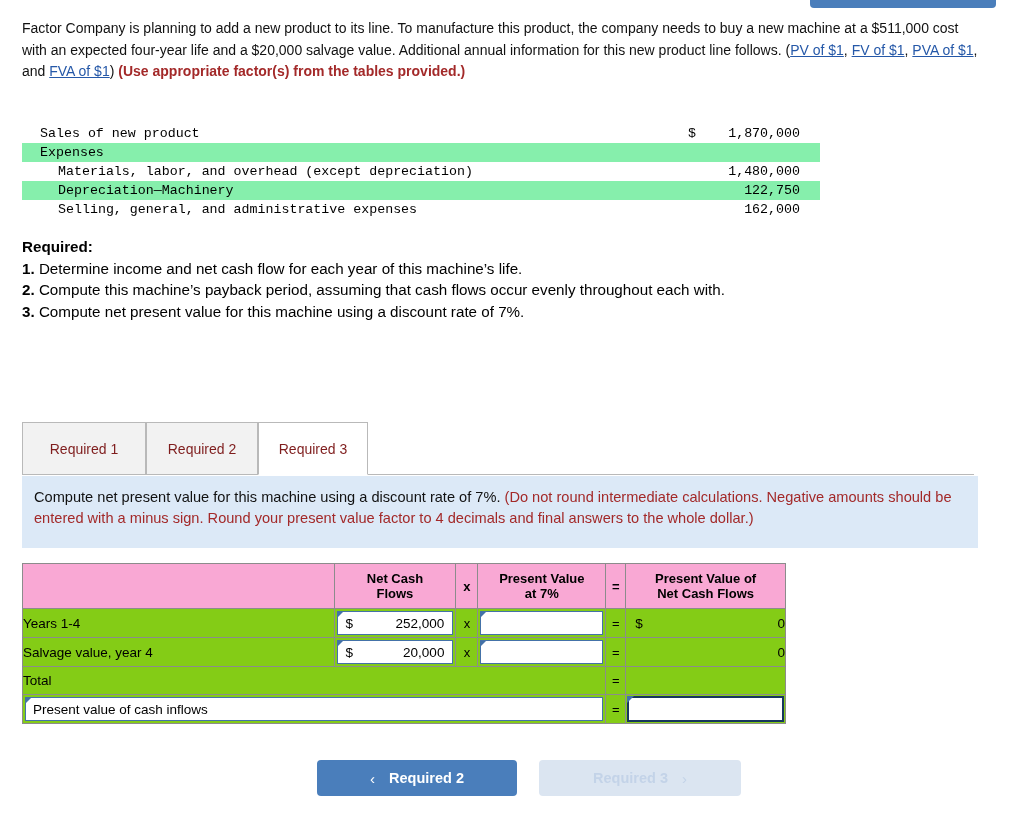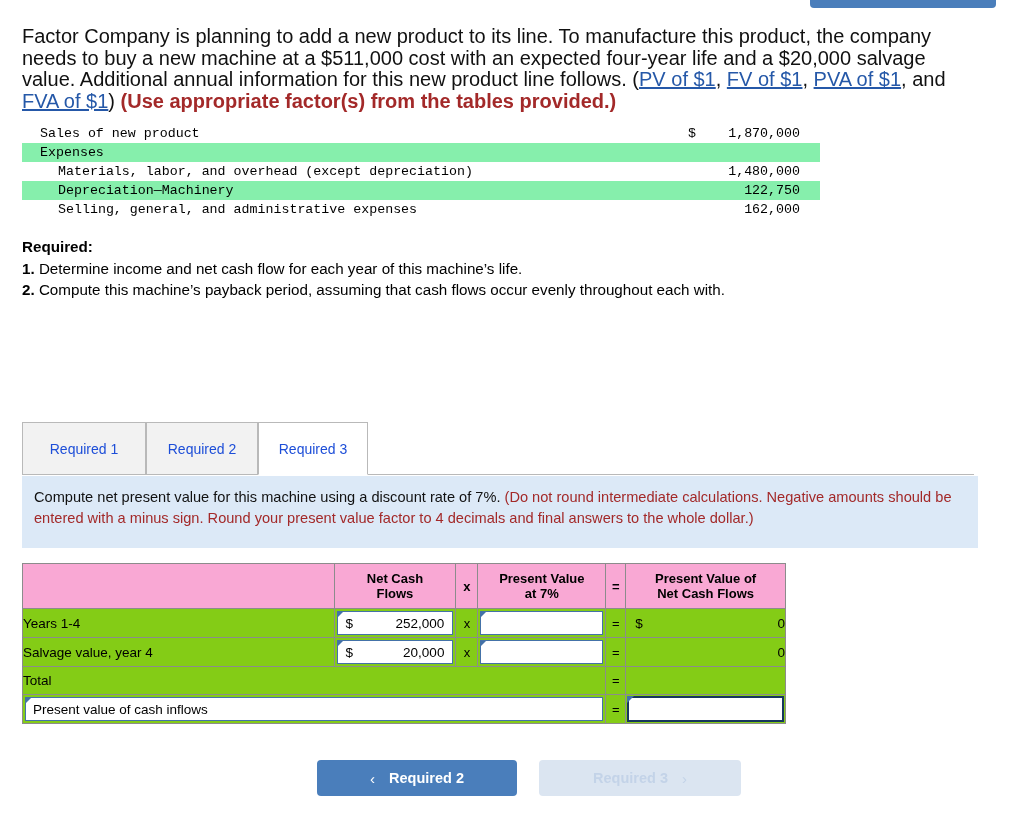--- a/index.html
+++ b/index.html
@@ -16,21 +16,21 @@
   
   .top-btn {
     position: absolute; left: 810px; top: -14px;
     width: 186px; height: 22px;
     background: #4a7ebb; border-radius: 4px;
   }
 
   
   .intro {
     position: absolute; left: 22px; top: 18px; width: 958px;
-    font-size: 20px; line-height: 21.5px; color: #111; margin-top: 8px;
+    font-size: 14px; line-height: 21.5px; color: #111;
   }
   .intro a {
     color: #2558a8; text-decoration: underline;
   }
   .redbold { color: #a32929; font-weight: bold; }
 
   
   .fin {
     position: absolute; left: 22px; top: 124px; width: 798px;
     font-family: "Liberation Mono", monospace;
@@ -64,21 +64,21 @@
 
   
   .tabs {
     position: absolute; left: 22px; top: 422px;
     width: 952px; height: 54px;
   }
   .tab {
     position: absolute; top: 0; height: 53px;
     border: 1px solid #b9b9b9;
     background: #f2f2f2;
-    font-size: 14px; color: #1d4ed8;
+    font-size: 14px; color: #7f1d1d;
     display: flex; align-items: center; justify-content: center;
     cursor: pointer;
   }
   .tab.t1 { left: 0;    width: 124px; }
   .tab.t2 { left: 124px; width: 112px; }
   .tab.t3 { left: 236px; width: 110px; background: #ffffff; border-bottom: 1px solid #ffffff; z-index: 3; }
   .tabline {
     position: absolute; left: 346px; top: 52px;
     width: 606px; height: 1px; background: #b9b9b9;
   }
@@ -202,20 +202,21 @@
         <td class="lbl ind">Selling, general, and administrative expenses</td>
         <td class="amt"><span>162,000</span></td>
       </tr>
     </tbody>
   </table>
 
   <div class="req">
     <div class="hd">Required:</div>
     <div><span class="n">1.</span><span> Determine income and net cash flow for each year of this machine’s life.</span></div>
     <div><span class="n">2.</span><span> Compute this machine’s payback period, assuming that cash flows occur evenly throughout each with.</span></div>
+    <div><span class="n">3.</span><span> Compute net present value for this machine using a discount rate of 7%.</span></div>
   </div>
 
 
   <div class="tabs">
     <div class="tab t1">Required 1</div>
     <div class="tab t2">Required 2</div>
     <div class="tab t3">Required 3</div>
     <div class="tabline"></div>
   </div>
 

